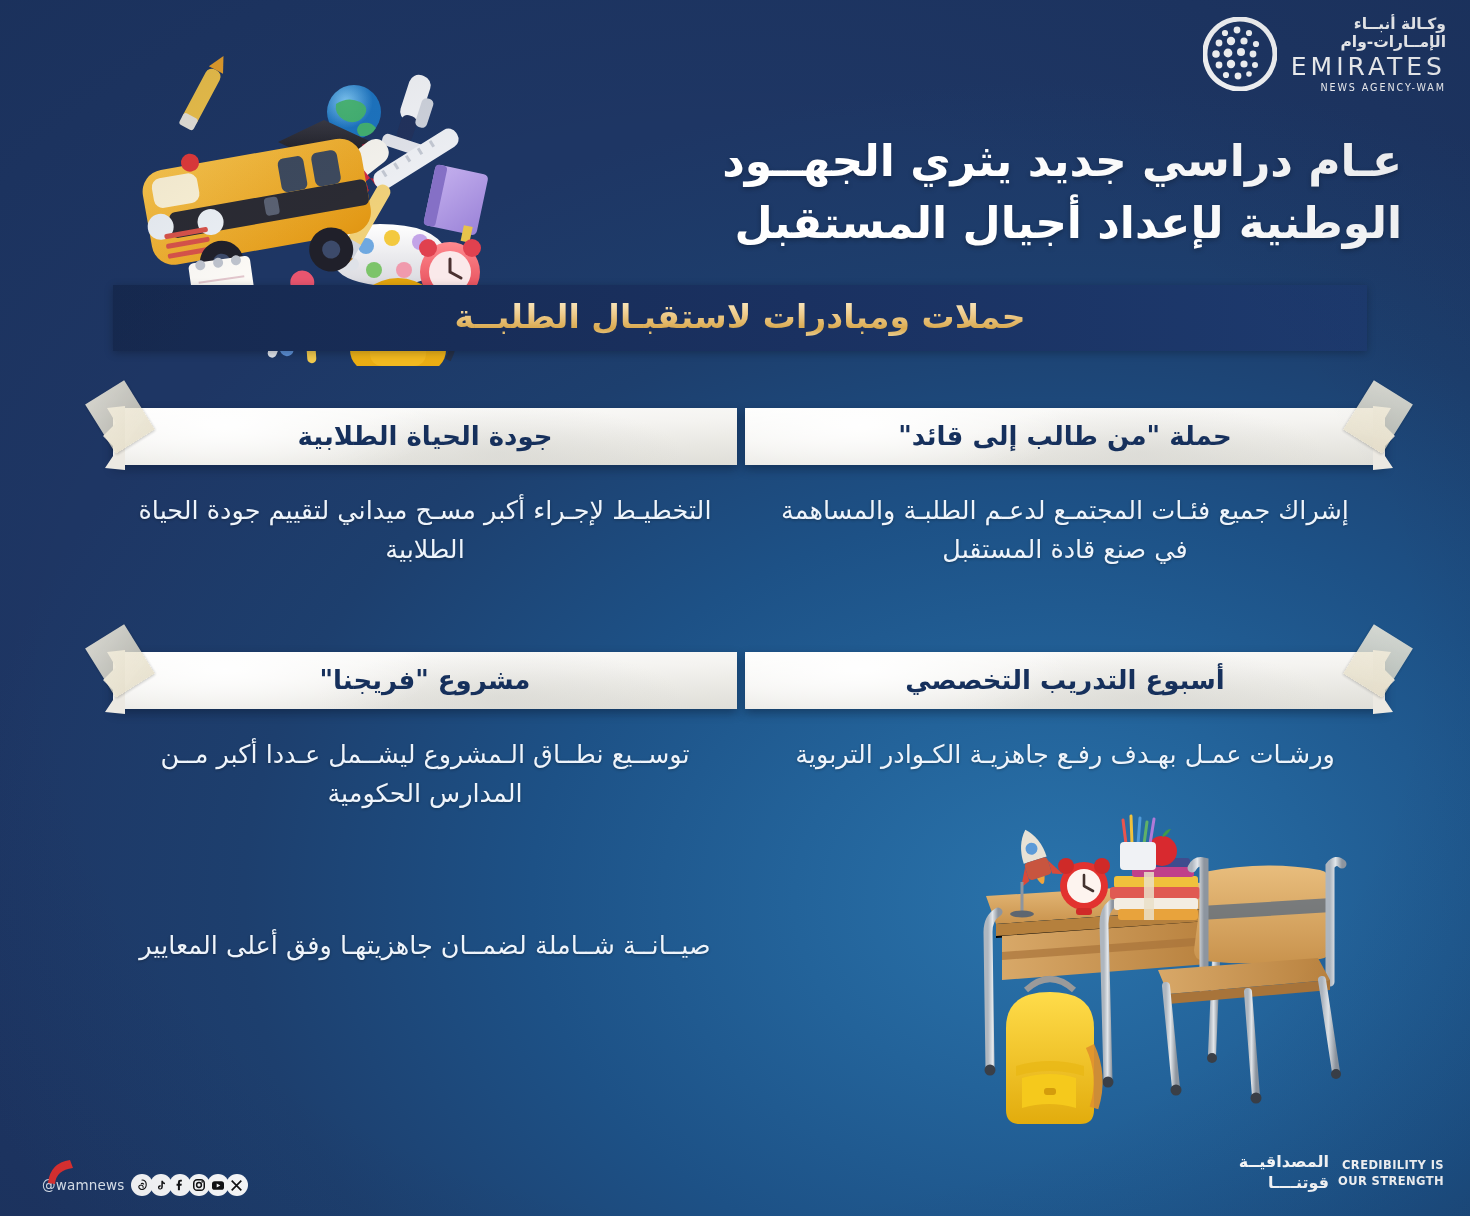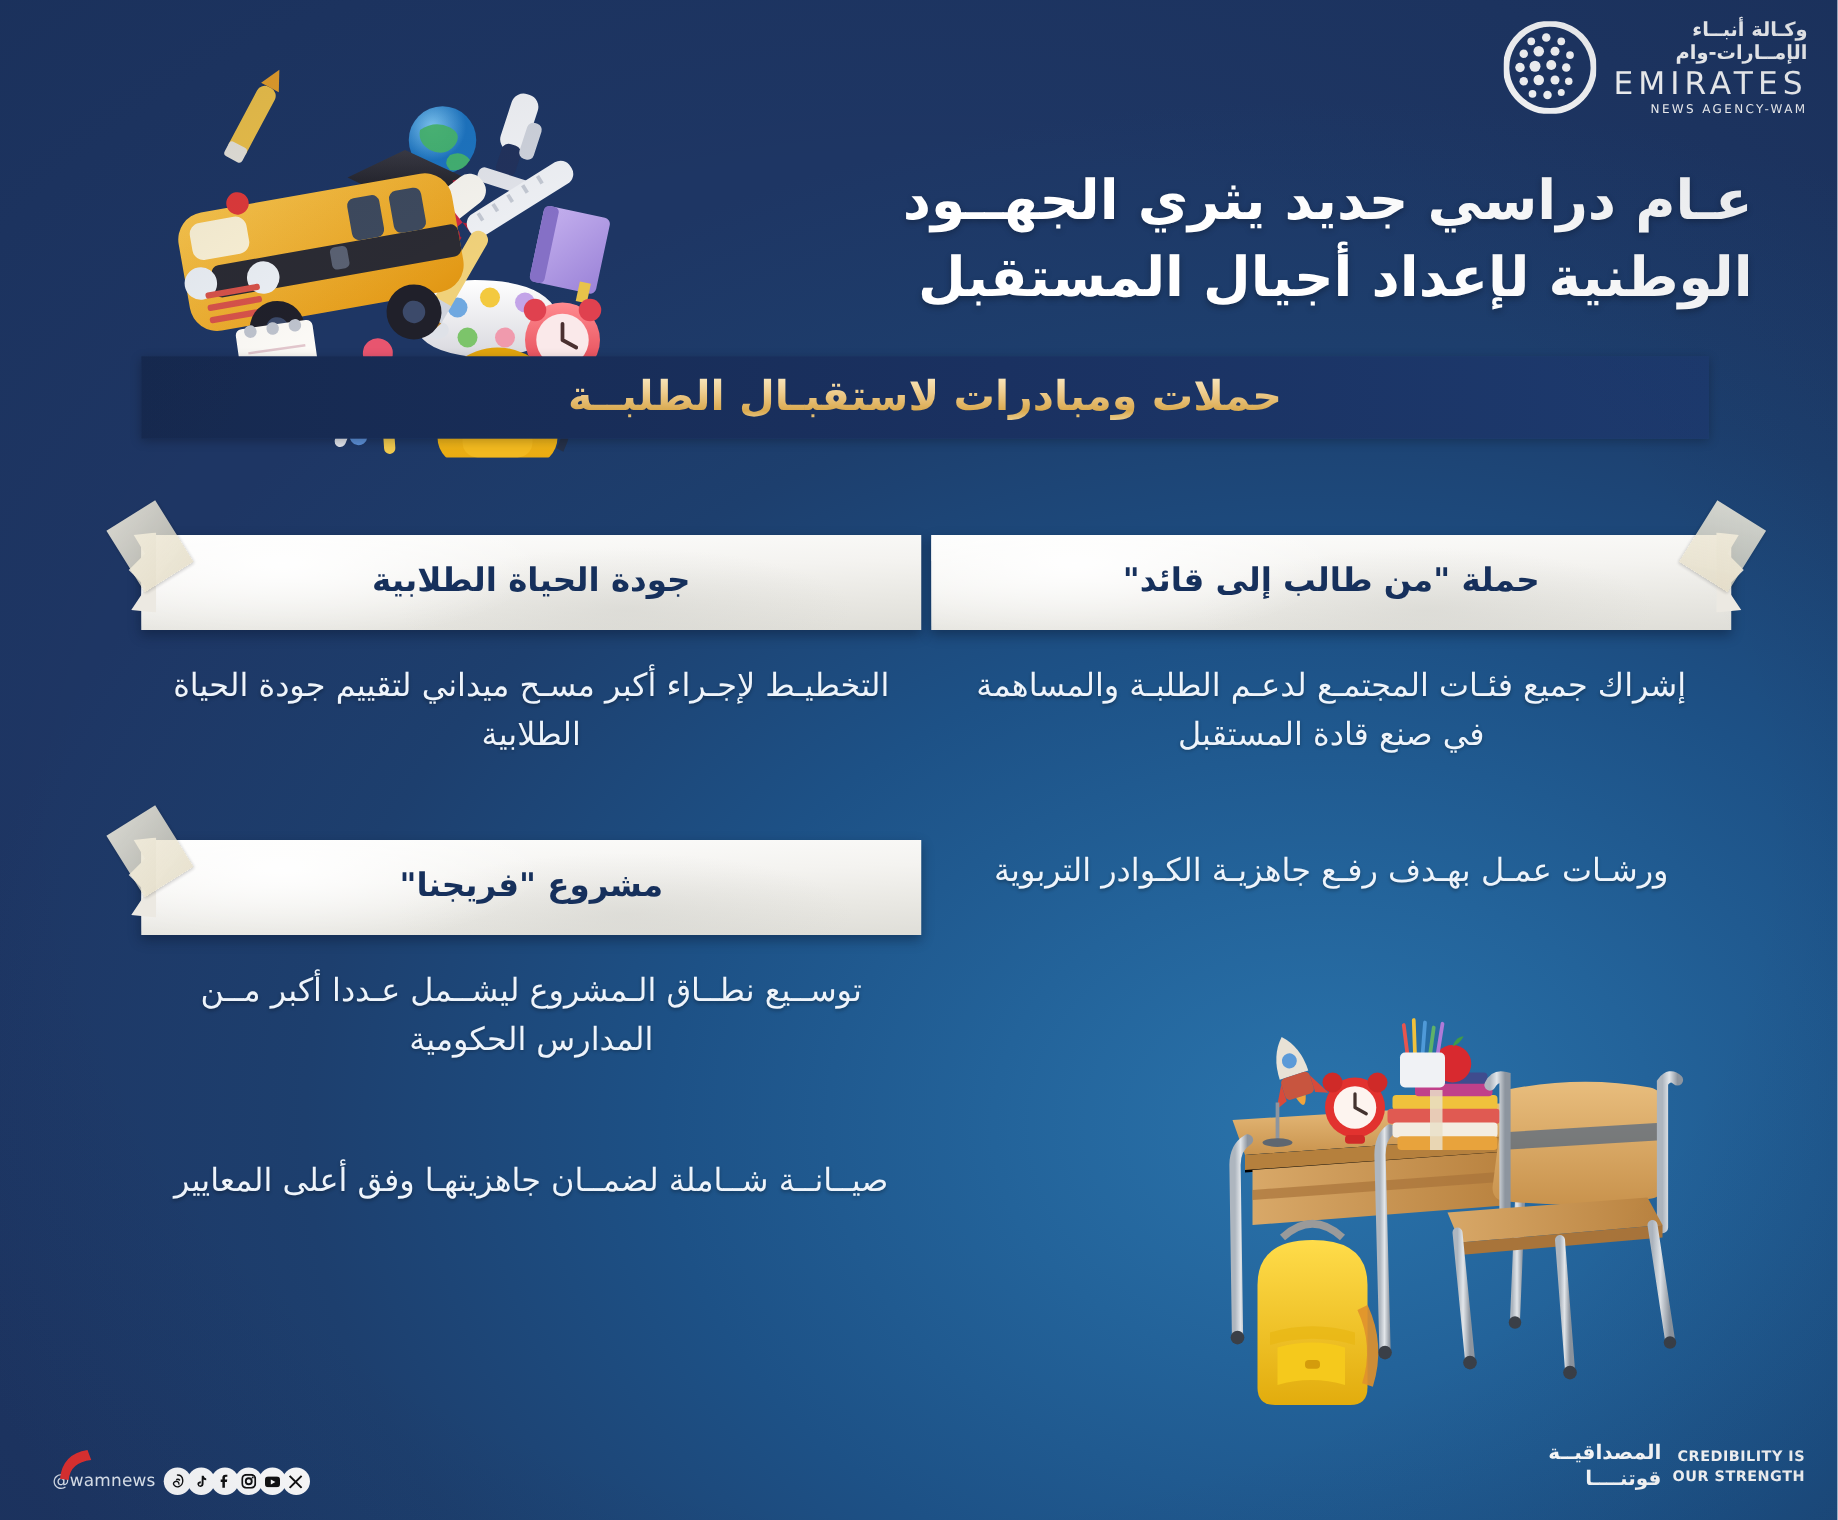--- a/index.html
+++ b/index.html
@@ -54,27 +54,26 @@
     direction:rtl; font-size:33px; font-weight:700; letter-spacing:.5px;
     background:linear-gradient(180deg,#fbe6b4 0%,#e8c078 45%,#d4a css 100%);
     background:linear-gradient(180deg,#fdf0cf 0%,#efcd8e 40%,#d9a94f 75%,#f2dba6 100%);
     -webkit-background-clip:text; background-clip:text; color:transparent;
     padding-bottom:3px;
   }
 
   
   .card{ position:absolute; }
   .strip{
-    position:relative; height:76px;
+    position:relative; height:57px;
     background:
       radial-gradient(ellipse 300px 90px at 18% 30%, rgba(255,255,255,.95), rgba(0,0,0,0) 70%),
       radial-gradient(ellipse 260px 70px at 62% 78%, rgba(205,205,200,.40), rgba(0,0,0,0) 70%),
       linear-gradient(178deg,#fdfdfc 0%,#f4f3f0 42%,#e9e8e3 72%,#dfded8 100%);
     box-shadow:0 4px 9px rgba(6,18,40,.42);
-    margin-top:20px;
   }
   .strip::before{ 
     content:""; position:absolute; inset:0;
     background:
       linear-gradient(103deg, rgba(0,0,0,.05) 0 1px, rgba(0,0,0,0) 1px 38px),
       linear-gradient(77deg, rgba(0,0,0,.035) 0 1px, rgba(0,0,0,0) 1px 57px),
       linear-gradient(95deg, rgba(255,255,255,.55) 0 2px, rgba(0,0,0,0) 2px 90px);
     opacity:.85; pointer-events:none;
   }
   .strip-title{
@@ -341,20 +340,27 @@
       <svg class="notch" style="left:-14px;" viewBox="0 0 26 64">
         <path d="M26 0 L8 2 L17 17 L4 30 L18 44 L6 62 L26 64 Z" fill="#ece9e2"></path>
       </svg>
       <div class="tape" style="left:-16px; top:-20px; transform:rotate(-32deg);"></div>
       <div class="strip-title">جودة الحياة الطلابية</div>
     </div>
     <div class="card-body">التخطيـط لإجـراء أكبر مسـح ميداني لتقييم جودة الحياة الطلابية</div>
   </div>
 
   <div class="card" style="left:745px; top:652px; width:640px;">
+    <div class="strip">
+      <svg class="notch" style="right:-14px;" viewBox="0 0 26 64">
+        <path d="M0 0 L18 2 L9 17 L22 30 L8 44 L20 62 L0 64 Z" fill="#ece9e2"></path>
+      </svg>
+      <div class="tape" style="right:-16px; top:-20px; transform:rotate(32deg);"></div>
+      <div class="strip-title">أسبوع التدريب التخصصي</div>
+    </div>
     <div class="card-body">ورشـات عمـل بهـدف رفـع جاهزيـة الكـوادر التربوية</div>
   </div>
 
   <div class="card" style="left:113px; top:652px; width:624px;">
     <div class="strip">
       <svg class="notch" style="left:-14px;" viewBox="0 0 26 64">
         <path d="M26 0 L8 2 L17 17 L4 30 L18 44 L6 62 L26 64 Z" fill="#ece9e2"></path>
       </svg>
       <div class="tape" style="left:-16px; top:-20px; transform:rotate(-32deg);"></div>
       <div class="strip-title">مشروع "فريجنا"</div>

